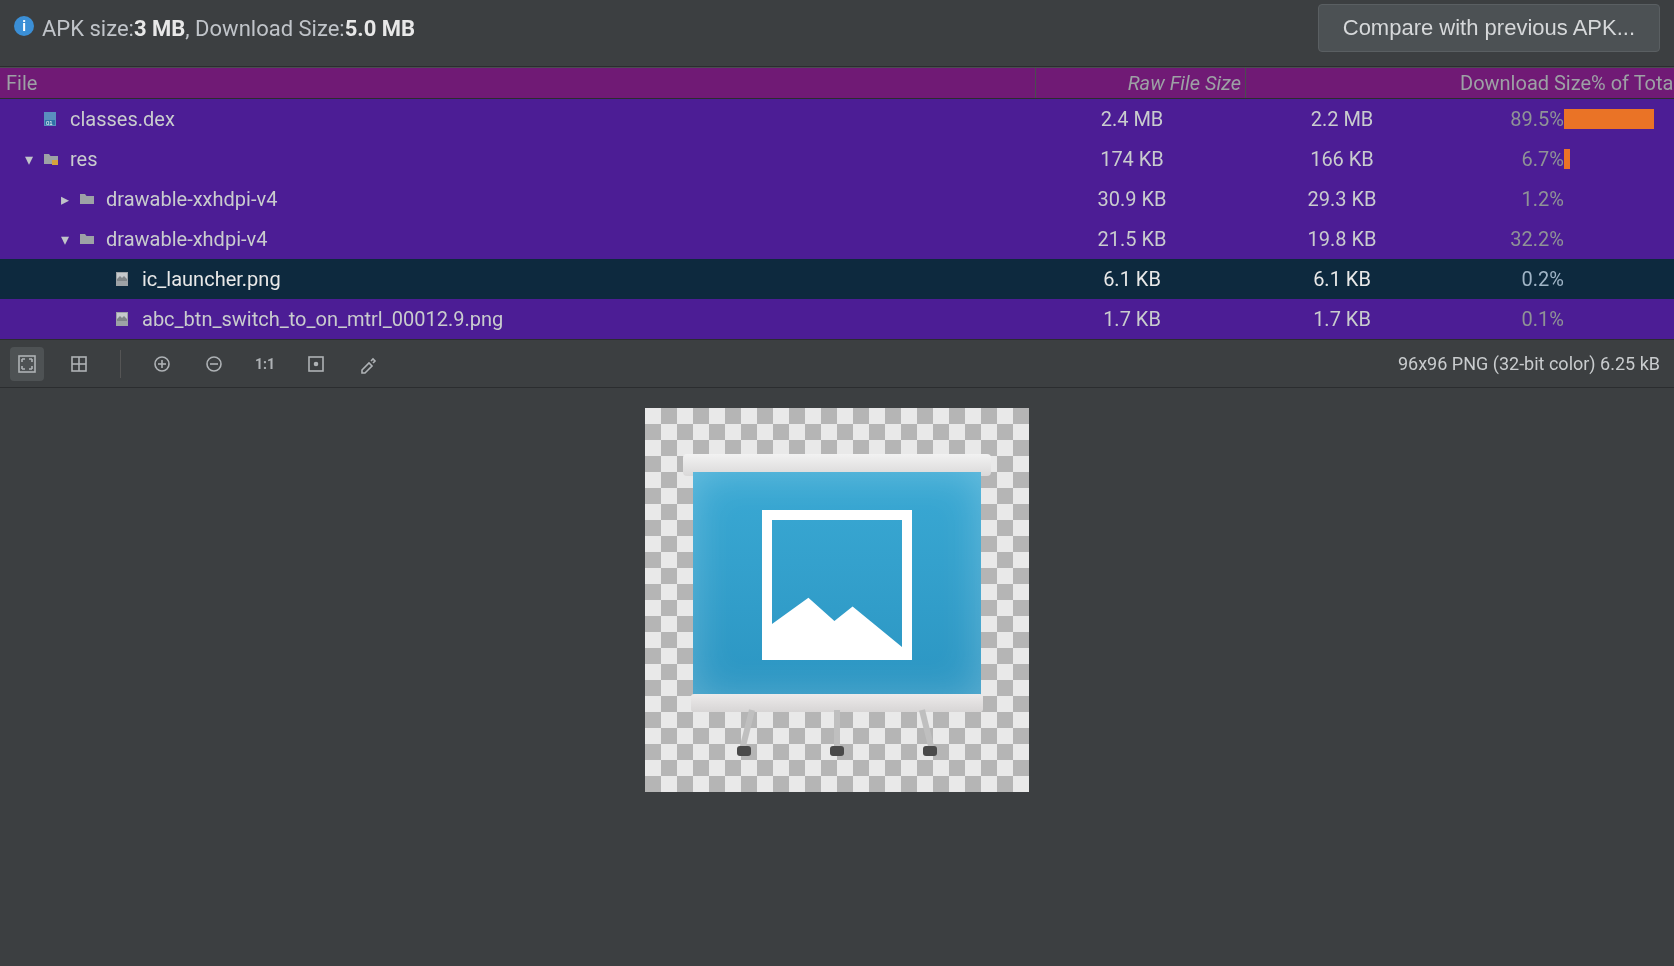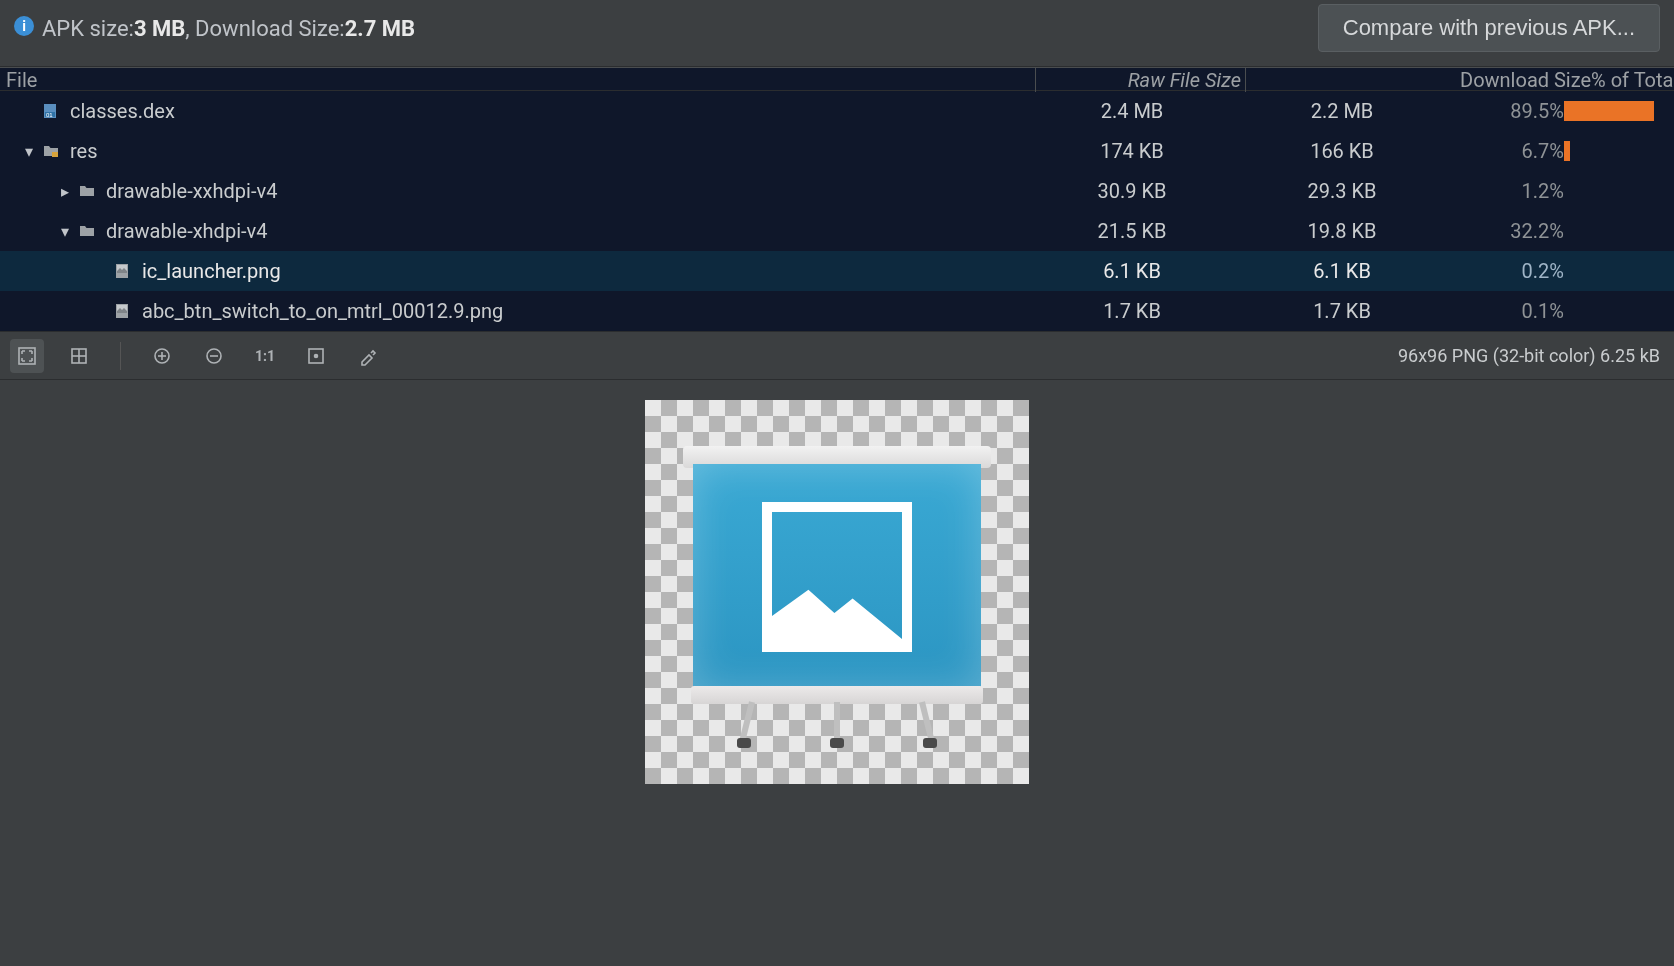--- a/index.html
+++ b/index.html
@@ -50,34 +50,34 @@
 
   
   .table-wrap { border-top:1px solid #2b2d2f; }
   .thead, .trow {
     display:grid;
     grid-template-columns: 1fr 210px 210px 108px 110px;
     align-items: center;
     font-size: 20px;
   }
   .thead {
-    background:#0f172a;
+    background:#701a75;
     color:#9da1a5;
-    height: 24px;
+    height: 32px;
     border-top:1px solid #4a4d4f;
     border-bottom:1px solid #2b2d2f;
   }
   .thead .c-file { padding-left:6px; border-right:1px solid #4a4d4f; height:100%; display:flex; align-items:center;}
   .thead .c-raw, .thead .c-dl, .thead .c-pct { text-align:right; padding-right:4px; border-right:1px solid #4a4d4f; height:100%; display:flex; align-items:center; justify-content:flex-end;font-style:italic;}
   .thead .c-dlpct { padding-left:4px; padding-right:6px; text-align:right; white-space:nowrap; overflow:hidden; height:100%; display:flex; align-items:center; justify-content:flex-start;}
   .thead .merge { grid-column: 4 / span 2; border-right:none; }
 
   .trow {
     height: 40px;
-    background:#0f172a;
+    background:#4c1d95;
     color:#c9ccce;
   }
   .trow.selected { background:#0d293e; color:#e8e8e8; }
   .trow .c-file { display:flex; align-items:center; height:100%; overflow:hidden; white-space:nowrap; }
   .trow .c-raw, .trow .c-dl { text-align:center; padding-right:18px; }
   .trow .c-pct { text-align:right; color:#8f9396; }
   .trow.selected .c-pct { color:#9fb4c6; }
   .trow .c-bar { display:flex; align-items:center; }
   .bar { height:20px; background:#ea7326; }
   .indent { display:inline-block; }
@@ -183,21 +183,21 @@
 
 <div class="window">
 
 
   <div class="header-row2">
     <div class="sizes">
       <span class="info-icon">i</span>
       <span class="lbl">APK size: </span>
       <span class="bold">3 MB</span>
       <span class="lbl">, Download Size: </span>
-      <span class="bold">2.7 MB</span>
+      <span class="bold">5.0 MB</span>
     </div>
     <button class="compare-btn">Compare with previous APK...</button>
   </div>
 
   <div class="table-wrap">
     <div class="thead">
       <div class="c-file">File</div>
       <div class="c-raw">Raw File Size</div>
       <div class="c-dlpct merge">Download Size% of Total Download ...</div>
     </div>

